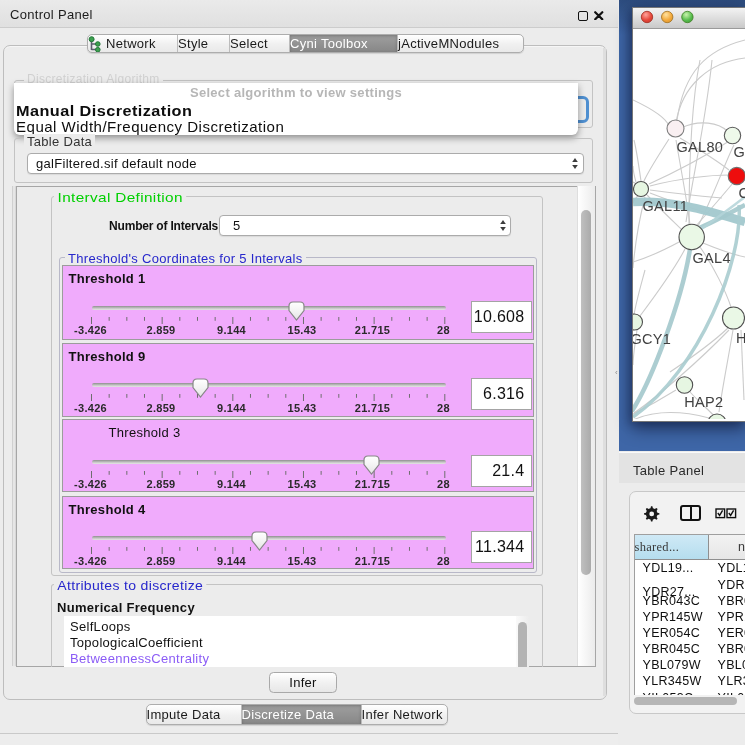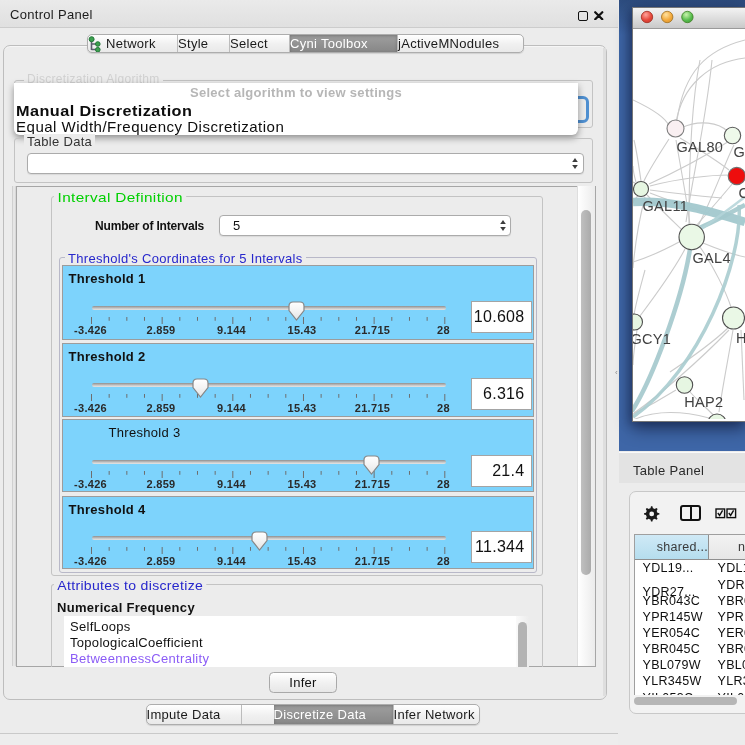--- a/index.html
+++ b/index.html
@@ -12,21 +12,21 @@
   .seg .s{display:flex;align-items:center;justify-content:flex-start;
        font-size:13px;color:#1a1a1a;border-right:1px solid #bcbcbc;}
   .seg .s:last-child{border-right:none;}
   .seg .on{background:linear-gradient(#9f9f9f,#878787);color:#fff;
        box-shadow:inset 0 1px 3px rgba(0,0,0,0.25);}
   .gbox{position:absolute;border:1px solid #c3c3c3;border-radius:3px;}
   .glabel{position:absolute;font-size:13px;background:#ececec;padding:0 3px;white-space:nowrap;}
   .combo{position:absolute;background:#fff;border:1px solid #ababab;border-radius:4px;
        font-size:13px;color:#111;display:flex;align-items:center;
        box-shadow:0 1px 1px rgba(0,0,0,0.08);}
-  .tpanel{position:absolute;border:1px solid #9c9c9c;background:#7dd3fc;}
+  .tpanel{position:absolute;border:1px solid #9c9c9c;background:#f0abfc;}
   .numbox{position:absolute;background:#fff;border:1px solid #a4a4a4;
        font-size:16px;color:#111;text-align:right;line-height:30px;padding-right:6px;}
   .ticklbl{position:absolute;font-size:11px;font-weight:bold;color:#2a2a2a;transform:translateX(-50%);}
   .thumb{position:absolute;width:17px;height:20px;}
 </style>
 </head>
 <body>
 
 <div class="abs" id="leftwin" style="left:0;top:0;width:618px;height:733px;background:#ececec;"></div>
 <div class="abs" style="left:0;top:733px;width:618px;height:12px;background:#ededed;border-top:1px solid #c9c9c9;"></div>
@@ -63,33 +63,34 @@
 <div class="abs" style="left:570px;top:96px;width:13px;height:21px;border:3px solid #4f8fd0;border-radius:6px;background:#ececec;"></div>
 
 <div class="abs" style="left:14px;top:83px;width:564px;height:51.5px;background:#fff;border-radius:0 0 6px 6px;box-shadow:0 3px 7px rgba(0,0,0,0.4);"></div>
 <div class="abs" style="left:14px;top:84.5px;width:564px;text-align:center;font-size:13px;font-weight:bold;color:#b6b6b6;">Select algorithm to view settings</div>
 <div class="abs" style="left:15.5px;top:102.5px;font-size:14.5px;font-weight:bold;color:#0d0d0d;letter-spacing:0.4px;transform:scaleX(1.12);transform-origin:0 0;">Manual Discretization</div>
 <div class="abs" style="left:15.5px;top:118.5px;font-size:14.5px;color:#0d0d0d;letter-spacing:0.45px;transform:scaleX(1.04);transform-origin:0 0;">Equal Width/Frequency Discretization</div>
 
 <div class="gbox" style="left:14px;top:138px;width:577px;height:43px;"></div>
 <div class="glabel" style="left:24px;top:133.5px;color:#333;">Table Data</div>
 <div class="combo" style="left:27px;top:152.5px;width:555px;height:19px;">
+  <span style="margin-left:8px;">galFiltered.sif default node</span>
   <svg width="6" height="11" viewBox="0 0 6 11" style="position:absolute;right:5px;top:4px;">
     <path d="M3,0 L5.8,4 L0.2,4 Z" fill="#3c3c3c"></path>
     <path d="M3,11 L5.8,7 L0.2,7 Z" fill="#3c3c3c"></path>
   </svg>
 </div>
 
 <div class="abs" style="left:12px;top:186px;width:2px;height:480px;border-left:1px solid #d0d0d0;border-right:1px solid #d8d8d8;background:#e6e6e6;"></div>
 
 <div class="abs" id="scrollpane" style="left:15.5px;top:185.5px;width:578px;height:479px;border:1px solid #a6a6a6;background:#ececec;"></div>
 
 <div class="gbox" style="left:51px;top:196px;width:490px;height:378px;"></div>
 <div class="glabel" style="left:54px;top:190px;color:#00d000;transform:scaleX(1.18);transform-origin:0 0;">Interval Definition</div>
-<div class="abs" style="left:84px;top:218.5px;width:120px;text-align:right;font-size:12px;font-weight:bold;color:#111;letter-spacing:-0.2px;">Number of Intervals</div>
+<div class="abs" style="left:98px;top:218.5px;width:120px;text-align:right;font-size:12px;font-weight:bold;color:#111;letter-spacing:-0.2px;">Number of Intervals</div>
 <div class="combo" style="left:219px;top:214.5px;width:290px;height:19px;">
   <span style="margin-left:13px;">5</span>
   <svg width="6" height="11" viewBox="0 0 6 11" style="position:absolute;right:4px;top:4px;">
     <path d="M3,0 L5.8,4 L0.2,4 Z" fill="#3c3c3c"></path>
     <path d="M3,11 L5.8,7 L0.2,7 Z" fill="#3c3c3c"></path>
   </svg>
 </div>
 <div class="gbox" style="left:59px;top:256.5px;width:476px;height:314px;border-color:#b8b8c8;"></div>
 <div class="glabel" style="left:65px;top:250.5px;color:#2727cc;">Threshold's Coordinates for 5 Intervals</div>
 
@@ -131,21 +132,21 @@
       <stop offset="0" stop-color="#ffffff"></stop>
           <stop offset="0.5" stop-color="#f3f3f3"></stop>
           <stop offset="1" stop-color="#e3e3e3"></stop>
     </linearGradient>
       </defs>
     <path d="M1,5 Q1,1 5,1 L12,1 Q16,1 16,5 L16,9.5 L8.5,19 L1,9.5 Z" fill="url(#tg1)" stroke="#878787" stroke-width="1.2"></path>
   </svg>
   <div class="numbox" style="left:408px;top:34.5px;width:53px;height:30px;">10.608</div>
 </div>
 <div class="tpanel" style="left:61.5px;top:342.5px;width:470.5px;height:72.0px;">
-  <div class="abs" style="left:6px;top:5px;font-size:13px;font-weight:bold;color:#111;">Threshold 2</div>
+  <div class="abs" style="left:6px;top:5px;font-size:13px;font-weight:bold;color:#111;">Threshold 9</div>
   <div class="abs" style="left:29.5px;top:39.5px;width:354px;height:4px;border-radius:2px;background:linear-gradient(#8f8f8f,#c9c9c9 60%,#e6e6e6);"></div>
   <svg class="abs" style="left:28.2px;top:50.5px;" width="356" height="8" viewBox="0 0 356 8">
       <line x1="0.50" y1="0" x2="0.50" y2="7" stroke="#6e6e6e" stroke-width="1"></line>
       <line x1="18.16" y1="0" x2="18.16" y2="3.8" stroke="#6e6e6e" stroke-width="1"></line>
       <line x1="35.83" y1="0" x2="35.83" y2="3.8" stroke="#6e6e6e" stroke-width="1"></line>
       <line x1="53.49" y1="0" x2="53.49" y2="3.8" stroke="#6e6e6e" stroke-width="1"></line>
       <line x1="71.16" y1="0" x2="71.16" y2="7" stroke="#6e6e6e" stroke-width="1"></line>
       <line x1="88.82" y1="0" x2="88.82" y2="3.8" stroke="#6e6e6e" stroke-width="1"></line>
       <line x1="106.49" y1="0" x2="106.49" y2="3.8" stroke="#6e6e6e" stroke-width="1"></line>
       <line x1="124.16" y1="0" x2="124.16" y2="3.8" stroke="#6e6e6e" stroke-width="1"></line>
@@ -280,21 +281,21 @@
 <div class="abs" style="left:515.5px;top:616px;width:13px;height:50.5px;background:linear-gradient(90deg,#fafafa,#ececec);"></div>
 <div class="abs" style="left:518px;top:621.5px;width:9px;height:45px;border-radius:4.5px 4.5px 0 0;background:#b3b3b3;"></div>
 
 <div class="abs" style="left:577px;top:186px;width:17px;height:480px;background:linear-gradient(90deg,#ffffff,#ebebeb);border-left:1px solid #dedede;"></div>
 <div class="abs" style="left:580.5px;top:209.5px;width:10.5px;height:365px;border-radius:5.5px;background:linear-gradient(90deg,#c0c0c0,#aaaaaa);"></div>
 
 <div class="abs" style="left:269px;top:671.5px;width:66px;height:19.5px;border:1px solid #a9a9a9;border-radius:4.5px;background:linear-gradient(#ffffff,#f0f0f0 55%,#e7e7e7);font-size:13px;color:#111;text-align:center;line-height:19px;">Infer</div>
 
 <div class="seg" style="left:145.5px;top:703.5px;height:19px;">
   <div class="s" style="width:94px;">Impute Data</div>
-  <div class="s on" style="width:119px;margin-left:32px;">Discretize Data</div>
+  <div class="s on" style="width:119px;">Discretize Data</div>
   <div class="s" style="width:85px;">Infer Network</div>
 </div>
 
 <div class="abs" style="left:619px;top:0;width:126px;height:451px;background:linear-gradient(#2d4c7e,#3e66a7 35px);"></div>
 
 <div class="abs" style="left:619px;top:452px;width:126px;height:31px;background:#e3e3e3;border-top:1.5px solid #fafafa;"></div>
 <div class="abs" style="left:633px;top:462.5px;font-size:13px;color:#2a2a2a;">Table Panel</div>
 <div class="abs" style="left:619px;top:483px;width:126px;height:262px;background:#ececec;"></div>
 
 <div class="abs" style="left:628.5px;top:491px;width:122px;height:221px;border:1px solid #c8c8c8;border-radius:7px;background:#f2f2f2;"></div>
@@ -305,21 +306,21 @@
 <div class="abs" style="left:679.5px;top:505px;width:17.5px;height:11.5px;border:2.4px solid #111;border-radius:3px;"></div>
 <div class="abs" style="left:689.5px;top:506px;width:2.4px;height:14px;background:#111;"></div>
 <svg class="abs" style="left:714.5px;top:508px;" width="24" height="11" viewBox="0 0 24 11">
   <rect x="1" y="1" width="8.6" height="8.6" fill="none" stroke="#111" stroke-width="1.4"></rect>
   <path d="M2.8,5 L4.6,7.4 L7.6,2.4" stroke="#111" stroke-width="1.4" fill="none"></path>
   <rect x="12" y="1" width="8.6" height="8.6" fill="none" stroke="#111" stroke-width="1.4"></rect>
   <path d="M13.8,5 L15.6,7.4 L18.6,2.4" stroke="#111" stroke-width="1.4" fill="none"></path>
 </svg>
 
 <div class="abs" id="tablewrap" style="left:633.5px;top:534px;width:111.5px;height:160px;overflow:hidden;background:#fff;border-top:1px solid #9f9f9f;border-left:1px solid #9f9f9f;">
-<div style="position:absolute;left:0;top:0;width:73.5px;height:24px;background:linear-gradient(#cfe9f6,#b5ddee);border-right:1px solid #8f8f8f;border-bottom:1px solid #8f8f8f;font-size:12.5px;color:#3a3a3a;text-align:right;line-height:24px;">shared...</div>
+<div style="position:absolute;left:0;top:0;width:73.5px;height:24px;background:linear-gradient(#cfe9f6,#b5ddee);border-right:1px solid #8f8f8f;border-bottom:1px solid #8f8f8f;font-size:12.5px;color:#3a3a3a;text-align:left;line-height:24px;font-family:Liberation Serif, serif;">shared...</div>
 <div style="position:absolute;left:74.5px;top:0;width:37px;height:24px;background:linear-gradient(#f2f2f2,#e6e6e6);border-bottom:1px solid #8f8f8f;font-size:12.5px;color:#3a3a3a;line-height:24px;padding-left:29px;">name</div>
 <div style="position:absolute;left:8px;top:26.3px;font-size:12.5px;color:#0f0f0f;white-space:nowrap;">YDL19...</div>
 <div style="position:absolute;left:83px;top:26.3px;font-size:12.5px;color:#0f0f0f;white-space:nowrap;">YDL194W</div>
 <div style="position:absolute;left:8px;top:50px;font-size:12.5px;color:#0f0f0f;white-space:nowrap;">YDR27...</div>
 <div style="position:absolute;left:83px;top:42.5px;font-size:12.5px;color:#0f0f0f;white-space:nowrap;">YDR277C</div>
 <div style="position:absolute;left:8px;top:58.6px;font-size:12.5px;color:#0f0f0f;white-space:nowrap;">YBR043C</div>
 <div style="position:absolute;left:83px;top:58.6px;font-size:12.5px;color:#0f0f0f;white-space:nowrap;">YBR043C</div>
 <div style="position:absolute;left:8px;top:74.8px;font-size:12.5px;color:#0f0f0f;white-space:nowrap;">YPR145W</div>
 <div style="position:absolute;left:83px;top:74.8px;font-size:12.5px;color:#0f0f0f;white-space:nowrap;">YPR145W</div>
 <div style="position:absolute;left:8px;top:90.9px;font-size:12.5px;color:#0f0f0f;white-space:nowrap;">YER054C</div>

